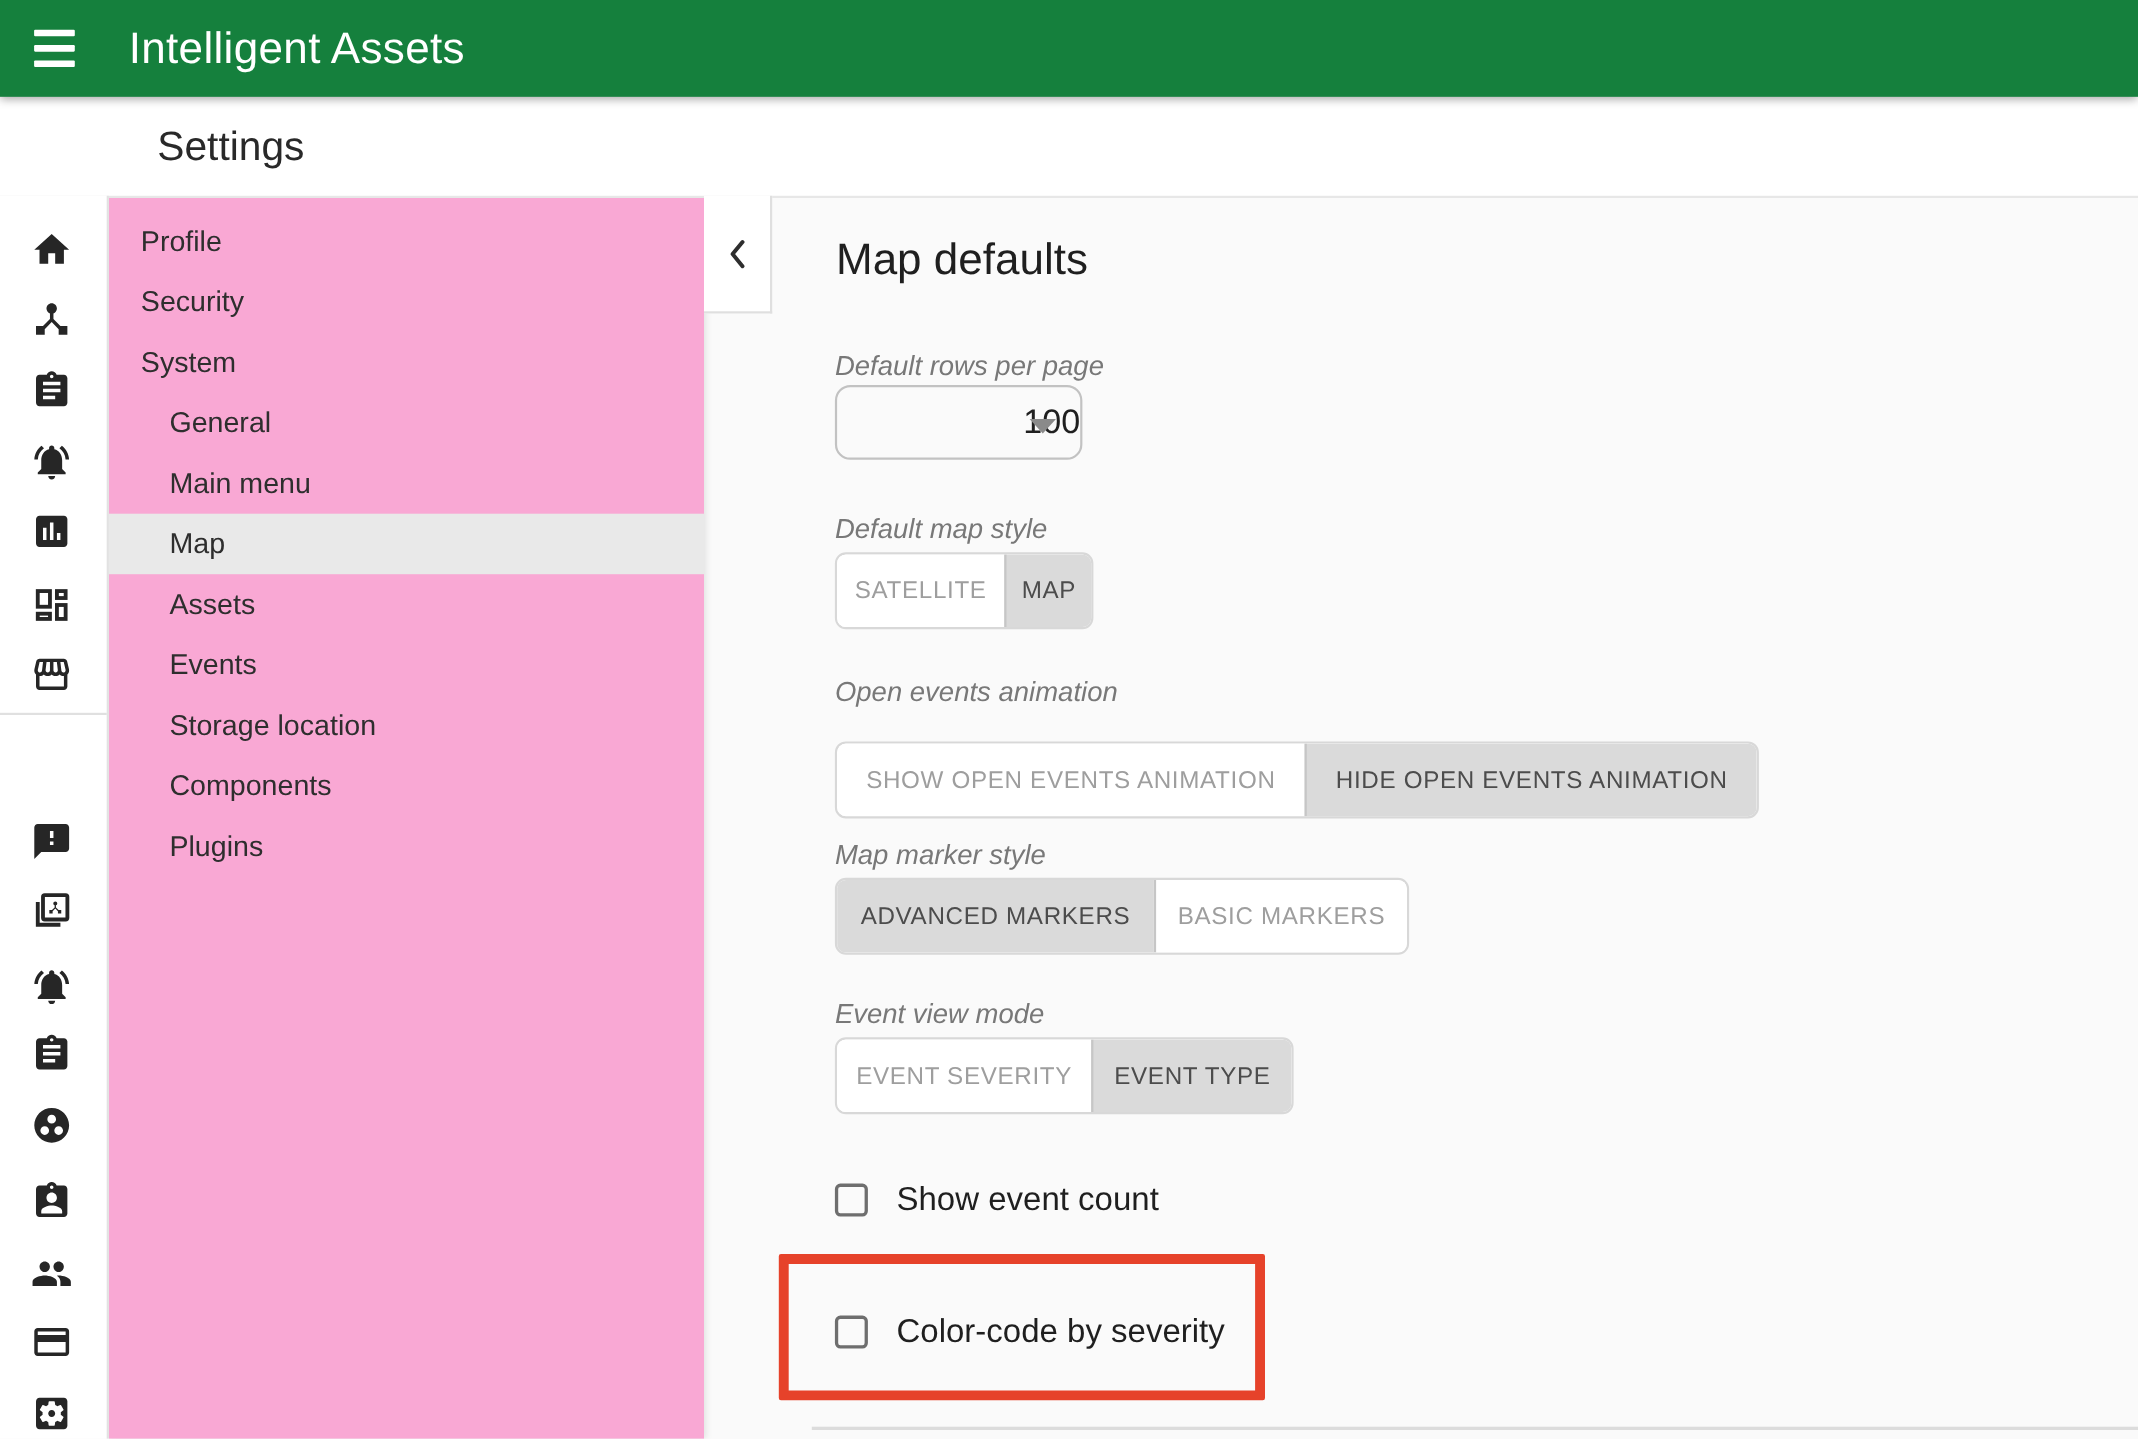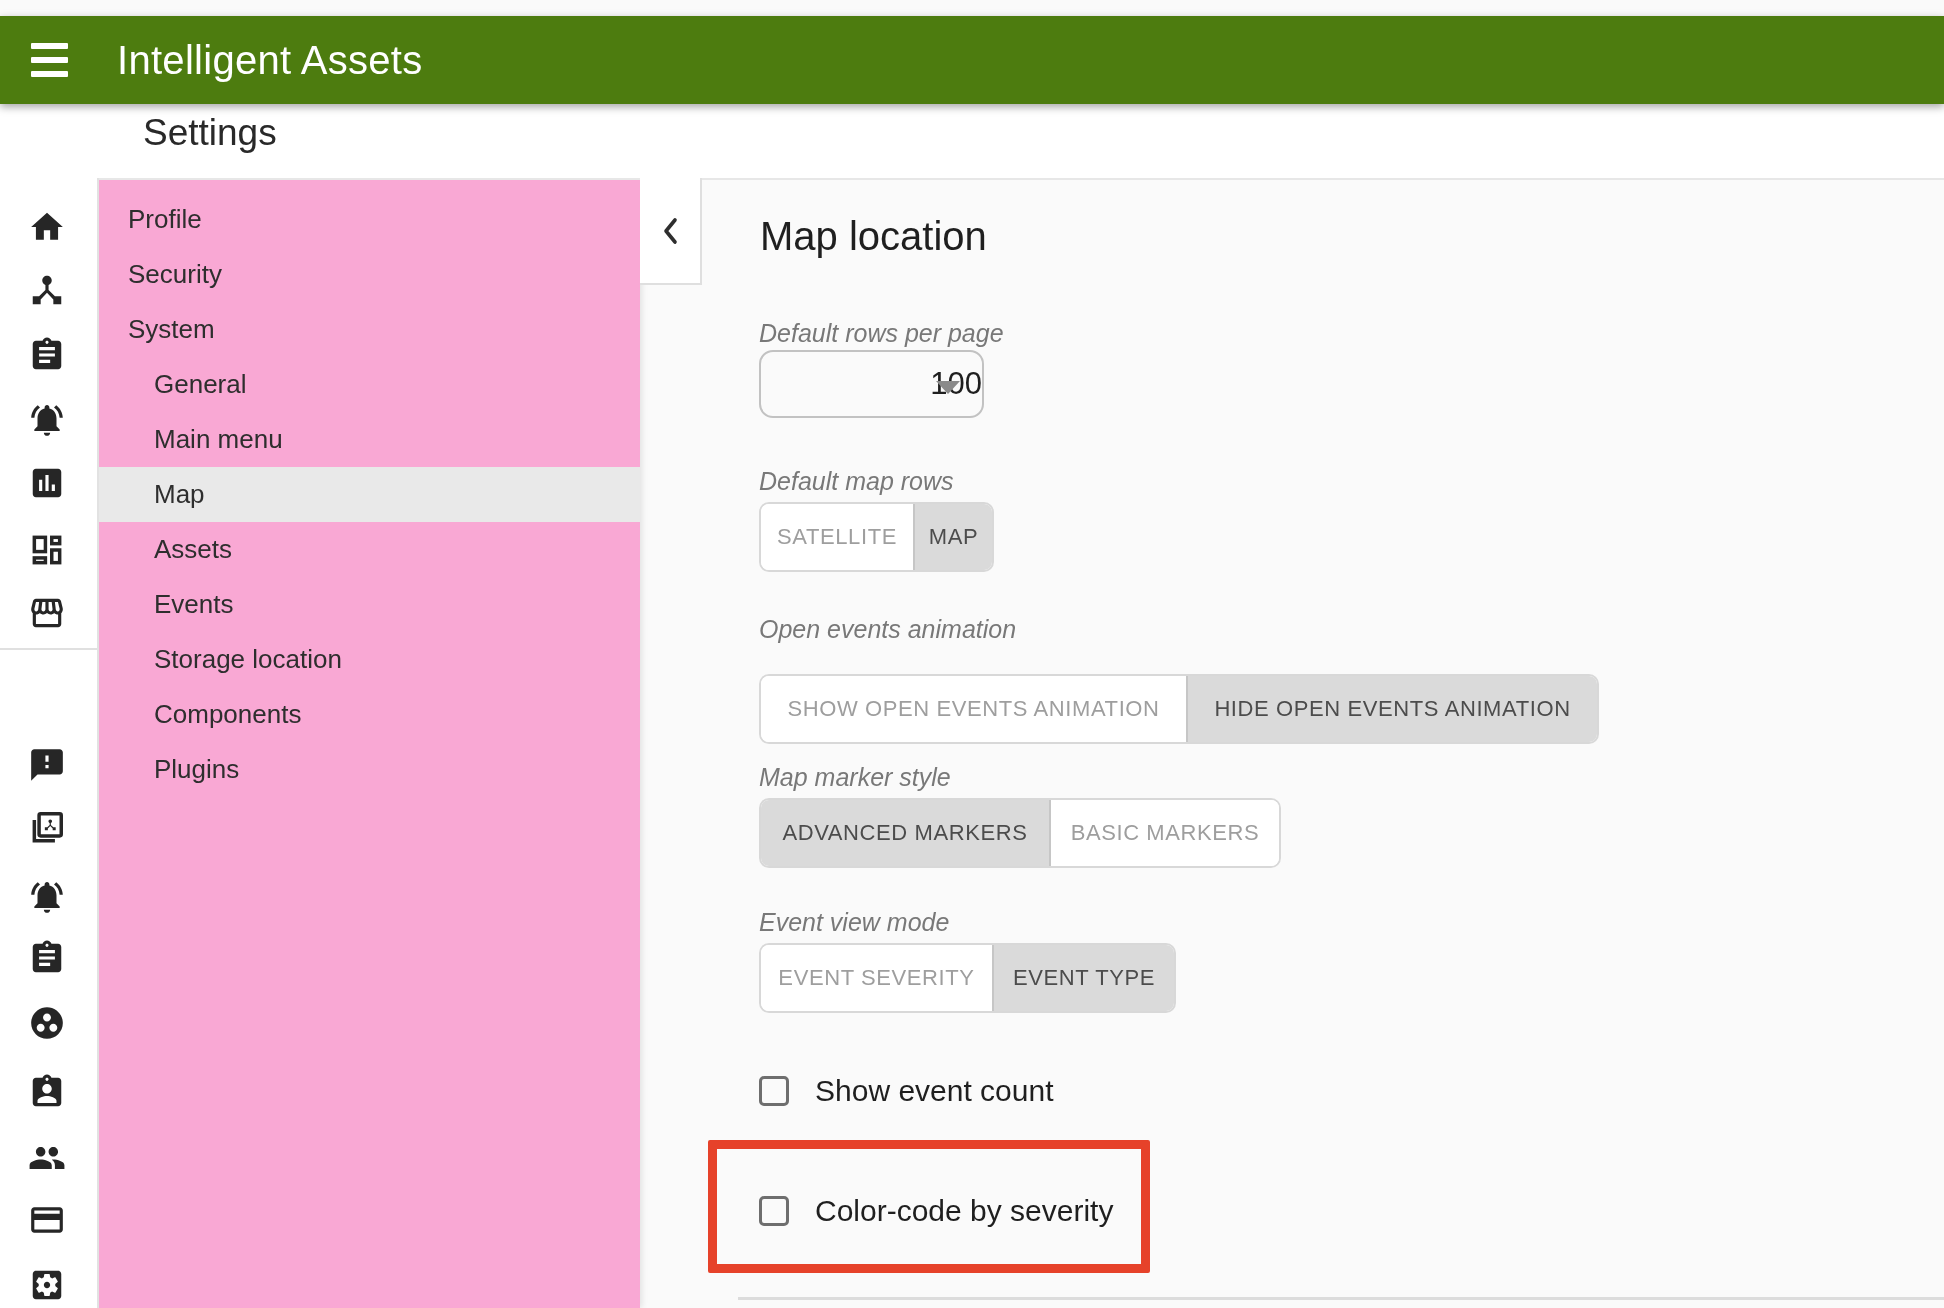--- a/index.html
+++ b/index.html
@@ -4,21 +4,21 @@
 <style>
   html,body{margin:0;padding:0;}
   body{
     width:1944px;height:1308px;position:relative;overflow:hidden;
     background:#fafafa;
     font-family:"Liberation Sans","DejaVu Sans",sans-serif;
     -webkit-font-smoothing:antialiased;
   }
   
   .appbar{
-    position:absolute;left:0;top:16px;width:100%;height:88px;background:#4d7c0f;
+    position:absolute;left:0;top:0;width:100%;height:88px;background:#15803d;
     box-shadow:0 3px 8px rgba(0,0,0,.35);z-index:40;display:flex;align-items:center;
   }
   .burger{position:absolute;left:31px;top:27px;width:37px;height:34px;display:flex;
     flex-direction:column;justify-content:space-between;cursor:pointer;}
   .burger span{display:block;height:6px;background:#ffffff;border-radius:1px;}
   .appbar-title{position:absolute;left:117px;top:0;height:88px;line-height:88px;
     color:#ffffff;font-size:40px;font-weight:500;letter-spacing:.3px;}
   
   .pagehead{
     position:absolute;left:0;top:88px;width:100%;height:90px;background:#ffffff;
@@ -188,29 +188,29 @@
   <div class="nav-item sub">Main menu</div>
   <div class="nav-item sub selected">Map</div>
   <div class="nav-item sub">Assets</div>
   <div class="nav-item sub">Events</div>
   <div class="nav-item sub">Storage location</div>
   <div class="nav-item sub">Components</div>
   <div class="nav-item sub">Plugins</div>
 </div>
 
 <div class="content">
-  <h2>Map location</h2>
+  <h2>Map defaults</h2>
 
   <div class="field-label" style="top:141px">Default rows per page</div>
   <div class="dropdown">
     <span class="val">100</span>
     <span class="caret"></span>
   </div>
 
-  <div class="field-label" style="top:289px">Default map rows</div>
+  <div class="field-label" style="top:289px">Default map style</div>
   <div class="toggle" style="top:324px">
     <div class="seg" style="width:152px">SATELLITE</div>
     <div class="seg selected" style="width:79px">MAP</div>
   </div>
 
   <div class="field-label" style="top:437px">Open events animation</div>
   <div class="toggle" style="top:496px">
     <div class="seg" style="width:425px">SHOW OPEN EVENTS ANIMATION</div>
     <div class="seg selected" style="width:411px">HIDE OPEN EVENTS ANIMATION</div>
   </div>

